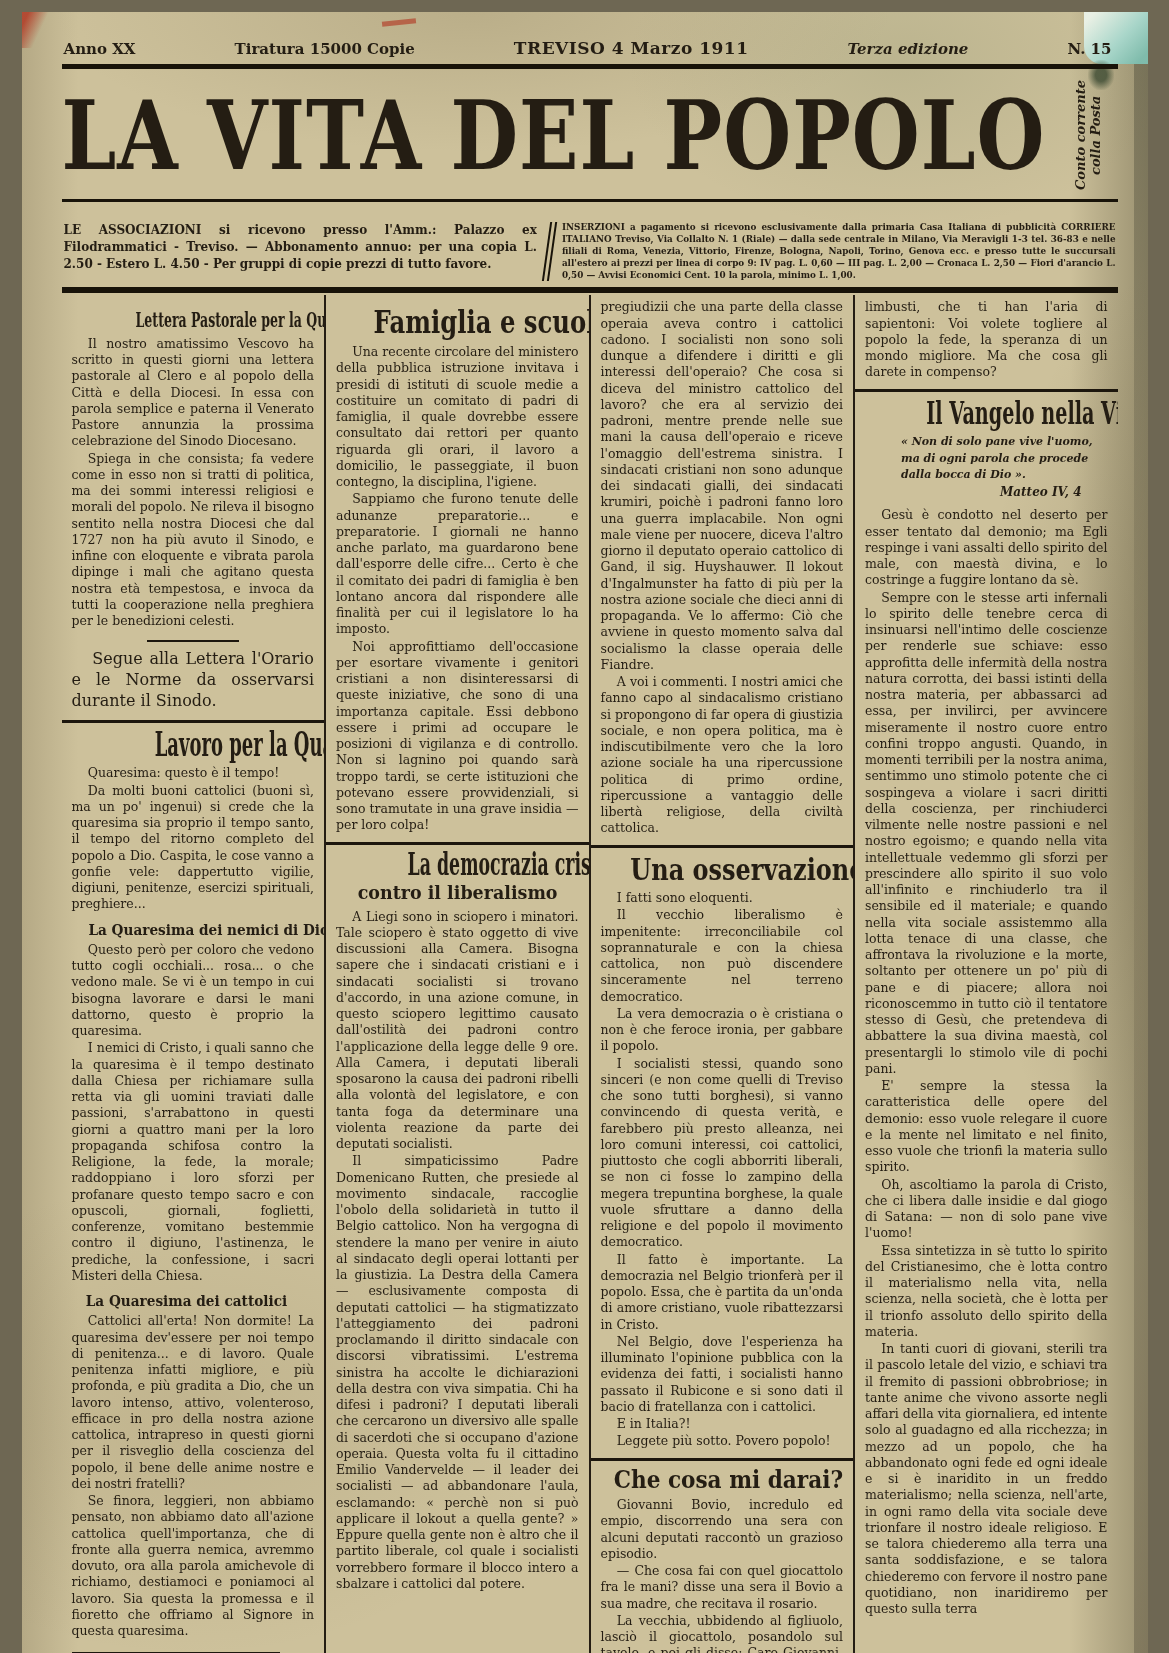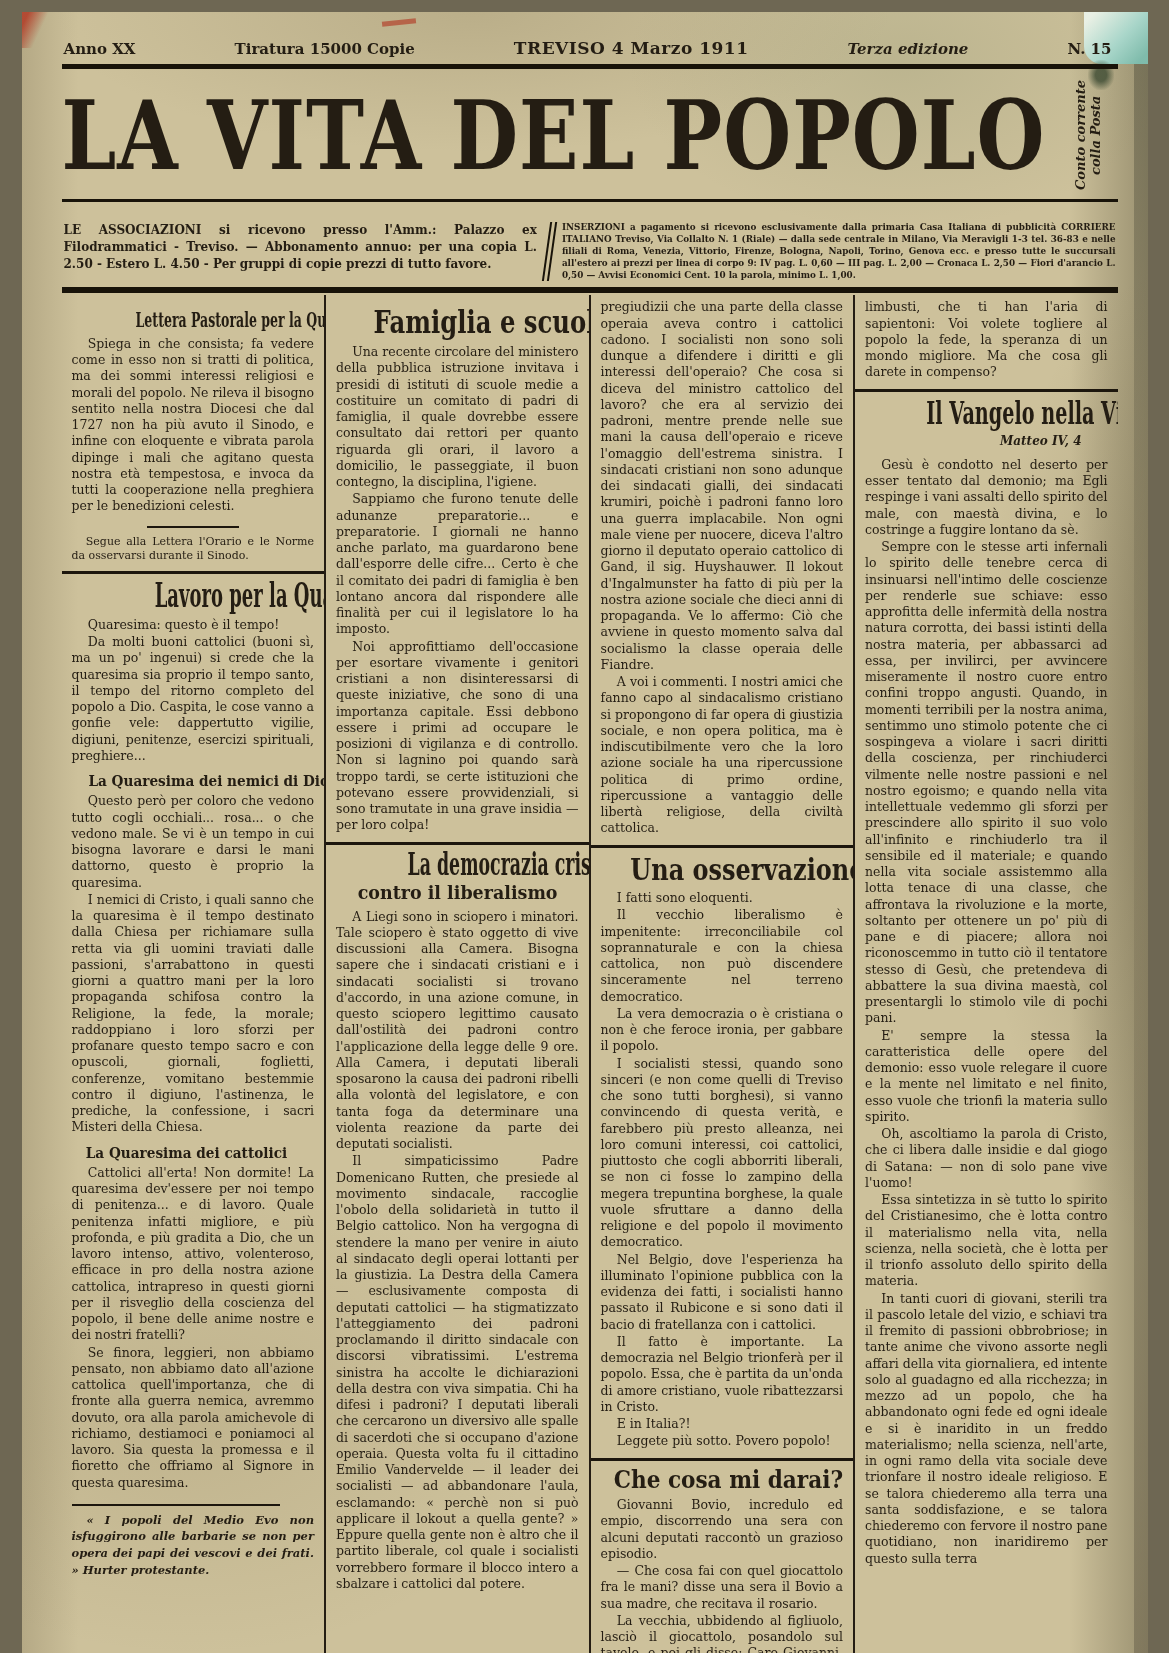--- a/index.html
+++ b/index.html
@@ -55,21 +55,21 @@
   .sub-right { flex:1; font-size:8.8px; font-weight:bold; line-height:1.35; text-align:justify; }
 
   
   .bodygrid { display:flex; height:1400px; overflow:hidden; margin-top:2px; }
   .col { flex:1 1 0; padding:4px 10px 0; border-right:2px solid #241d13; overflow:hidden; }
   .col:last-child { border-right:none; }
 
   p { margin:0 0 1px; text-indent:1.3em; text-align:justify;
       font-size:12.5px; line-height:1.3; }
   p.cont { text-indent:0; }
-  .note { font-size:11px; }
+  .note { font-size:16px; }
   .footnote { font-size:11.5px; font-style:italic; font-weight:bold; line-height:1.45; }
 
   h2 { margin:7px 0 5px; text-align:center; font-weight:bold; white-space:nowrap;
        line-height:1.02; overflow:visible; }
   h3 { margin:9px 0 4px; text-align:left; font-weight:bold; white-space:nowrap;
        font-size:15.5px; line-height:1.05; }
   .fit { display:inline-block; transform-origin:center; }
   .t-lettera { font-size:19px; transform:scaleX(.66) scaleY(1.1); }
   .t-lavoro  { font-size:30px; transform:scaleX(.60) scaleY(1.1); }
   .t-famiglia{ font-size:32px; transform:scaleX(.76); }
@@ -121,20 +121,21 @@
       <div class="sub-left">LE ASSOCIAZIONI si ricevono presso l'Amm.: Palazzo ex Filodrammatici - Treviso. — Abbonamento annuo: per una copia L. 2.50 - Estero L. 4.50 - Per gruppi di copie prezzi di tutto favore.</div>
       <div class="sub-div"></div>
       <div class="sub-right">INSERZIONI a pagamento si ricevono esclusivamente dalla primaria Casa Italiana di pubblicità CORRIERE ITALIANO Treviso, Via Collalto N. 1 (Riale) — dalla sede centrale in Milano, Via Meravigli 1-3 tel. 36-83 e nelle filiali di Roma, Venezia, Vittorio, Firenze, Bologna, Napoli, Torino, Genova ecc. e presso tutte le succursali all'estero ai prezzi per linea di corpo 9: IV pag. L. 0,60 — III pag. L. 2,00 — Cronaca L. 2,50 — Fiori d'arancio L. 0,50 — Avvisi Economici Cent. 10 la parola, minimo L. 1,00.</div>
     </div>
 
     <div class="bodygrid">
 
       <div class="col">
         <article>
           <h2><span class="fit t-lettera">Lettera Pastorale per la Quaresima</span></h2>
+          <p>Il nostro amatissimo Vescovo ha scritto in questi giorni una lettera pastorale al Clero e al popolo della Città e della Diocesi. In essa con parola semplice e paterna il Venerato Pastore annunzia la prossima celebrazione del Sinodo Diocesano.</p>
           <p>Spiega in che consista; fa vedere come in esso non si tratti di politica, ma dei sommi interessi religiosi e morali del popolo. Ne rileva il bisogno sentito nella nostra Diocesi che dal 1727 non ha più avuto il Sinodo, e infine con eloquente e vibrata parola dipinge i mali che agitano questa nostra età tempestosa, e invoca da tutti la cooperazione nella preghiera per le benedizioni celesti.</p>
           <div class="rule-short"></div>
           <p class="note">Segue alla Lettera l'Orario e le Norme da osservarsi durante il Sinodo.</p>
         </article>
         <div class="rule-sec"></div>
         <article>
           <h2><span class="fit t-lavoro">Lavoro per la Quaresima</span></h2>
           <p>Quaresima: questo è il tempo!</p>
           <p>Da molti buoni cattolici (buoni sì, ma un po' ingenui) si crede che la quaresima sia proprio il tempo santo, il tempo del ritorno completo del popolo a Dio. Caspita, le cose vanno a gonfie vele: dappertutto vigilie, digiuni, penitenze, esercizi spirituali, preghiere...</p>
           <h3><span class="fit t-sub">La Quaresima dei nemici di Dio</span></h3>
@@ -172,22 +173,22 @@
           <p class="cont">pregiudizii che una parte della classe operaia aveva contro i cattolici cadono. I socialisti non sono soli dunque a difendere i diritti e gli interessi dell'operaio? Che cosa si diceva del ministro cattolico del lavoro? che era al servizio dei padroni, mentre prende nelle sue mani la causa dell'operaio e riceve l'omaggio dell'estrema sinistra. I sindacati cristiani non sono adunque dei sindacati gialli, dei sindacati krumiri, poichè i padroni fanno loro una guerra implacabile. Non ogni male viene per nuocere, diceva l'altro giorno il deputato operaio cattolico di Gand, il sig. Huyshauwer. Il lokout d'Ingalmunster ha fatto di più per la nostra azione sociale che dieci anni di propaganda. Ve lo affermo: Ciò che avviene in questo momento salva dal socialismo la classe operaia delle Fiandre.</p>
           <p>A voi i commenti. I nostri amici che fanno capo al sindacalismo cristiano si propongono di far opera di giustizia sociale, e non opera politica, ma è indiscutibilmente vero che la loro azione sociale ha una ripercussione politica di primo ordine, ripercussione a vantaggio delle libertà religiose, della civiltà cattolica.</p>
         </article>
         <div class="rule-sec"></div>
         <article>
           <h2><span class="fit t-osserv">Una osservazione</span></h2>
           <p>I fatti sono eloquenti.</p>
           <p>Il vecchio liberalismo è impenitente: irreconciliabile col soprannaturale e con la chiesa cattolica, non può discendere sinceramente nel terreno democratico.</p>
           <p>La vera democrazia o è cristiana o non è che feroce ironia, per gabbare il popolo.</p>
           <p>I socialisti stessi, quando sono sinceri (e non come quelli di Treviso che sono tutti borghesi), si vanno convincendo di questa verità, e farebbero più presto alleanza, nei loro comuni interessi, coi cattolici, piuttosto che cogli abborriti liberali, se non ci fosse lo zampino della megera trepuntina borghese, la quale vuole sfruttare a danno della religione e del popolo il movimento democratico.</p>
+          <p>Il fatto è importante. La democrazia nel Belgio trionferà per il popolo. Essa, che è partita da un'onda di amore cristiano, vuole ribattezzarsi in Cristo.</p>
           <p>Nel Belgio, dove l'esperienza ha illuminato l'opinione pubblica con la evidenza dei fatti, i socialisti hanno passato il Rubicone e si sono dati il bacio di fratellanza con i cattolici.</p>
-          <p>Il fatto è importante. La democrazia nel Belgio trionferà per il popolo. Essa, che è partita da un'onda di amore cristiano, vuole ribattezzarsi in Cristo.</p>
           <p>E in Italia?!</p>
           <p>Leggete più sotto. Povero popolo!</p>
         </article>
         <div class="rule-sec"></div>
         <article>
           <h2><span class="fit t-checosa">Che cosa mi darai?</span></h2>
           <p>Giovanni Bovio, incredulo ed empio, discorrendo una sera con alcuni deputati raccontò un grazioso episodio.</p>
           <p>— Che cosa fai con quel giocattolo fra le mani? disse una sera il Bovio a sua madre, che recitava il rosario.</p>
           <p>La vecchia, ubbidendo al figliuolo, lasciò il giocattolo, posandolo sul tavolo, e poi gli disse: Caro Giovanni, ti accontento, resterò senza rosario. Ma ora che cosa mi darai tu in compenso?</p>
           <p>Queste parole mi fecero grande impressione, diceva Bovio. Presi il rosario, e lo rimisi in mano della vecchia.</p>
@@ -195,20 +196,21 @@
         </article>
       </div>
 
       <div class="col">
         <article>
           <p class="cont">limbusti, che ti han l'aria di sapientoni: Voi volete togliere al popolo la fede, la speranza di un mondo migliore. Ma che cosa gli darete in compenso?</p>
         </article>
         <div class="rule-sec"></div>
         <article>
           <h2><span class="fit t-vangelo">Il Vangelo nella Vita</span></h2>
+          <p class="epigraph">« Non di solo pane vive l'uomo, ma di ogni parola che procede dalla bocca di Dio ».</p>
           <p class="epigraph-src">Matteo IV, 4</p>
           <p>Gesù è condotto nel deserto per esser tentato dal demonio; ma Egli respinge i vani assalti dello spirito del male, con maestà divina, e lo costringe a fuggire lontano da sè.</p>
           <p>Sempre con le stesse arti infernali lo spirito delle tenebre cerca di insinuarsi nell'intimo delle coscienze per renderle sue schiave: esso approfitta delle infermità della nostra natura corrotta, dei bassi istinti della nostra materia, per abbassarci ad essa, per invilirci, per avvincere miseramente il nostro cuore entro confini troppo angusti. Quando, in momenti terribili per la nostra anima, sentimmo uno stimolo potente che ci sospingeva a violare i sacri diritti della coscienza, per rinchiuderci vilmente nelle nostre passioni e nel nostro egoismo; e quando nella vita intellettuale vedemmo gli sforzi per prescindere allo spirito il suo volo all'infinito e rinchiuderlo tra il sensibile ed il materiale; e quando nella vita sociale assistemmo alla lotta tenace di una classe, che affrontava la rivoluzione e la morte, soltanto per ottenere un po' più di pane e di piacere; allora noi riconoscemmo in tutto ciò il tentatore stesso di Gesù, che pretendeva di abbattere la sua divina maestà, col presentargli lo stimolo vile di pochi pani.</p>
           <p>E' sempre la stessa la caratteristica delle opere del demonio: esso vuole relegare il cuore e la mente nel limitato e nel finito, esso vuole che trionfi la materia sullo spirito.</p>
           <p>Oh, ascoltiamo la parola di Cristo, che ci libera dalle insidie e dal giogo di Satana: — non di solo pane vive l'uomo!</p>
           <p>Essa sintetizza in sè tutto lo spirito del Cristianesimo, che è lotta contro il materialismo nella vita, nella scienza, nella società, che è lotta per il trionfo assoluto dello spirito della materia.</p>
           <p>In tanti cuori di giovani, sterili tra il pascolo letale del vizio, e schiavi tra il fremito di passioni obbrobriose; in tante anime che vivono assorte negli affari della vita giornaliera, ed intente solo al guadagno ed alla ricchezza; in mezzo ad un popolo, che ha abbandonato ogni fede ed ogni ideale e si è inaridito in un freddo materialismo; nella scienza, nell'arte, in ogni ramo della vita sociale deve trionfare il nostro ideale religioso. E se talora chiederemo alla terra una santa soddisfazione, e se talora chiederemo con fervore il nostro pane quotidiano, non inaridiremo per questo sulla terra</p>
         </article>
       </div>
 

